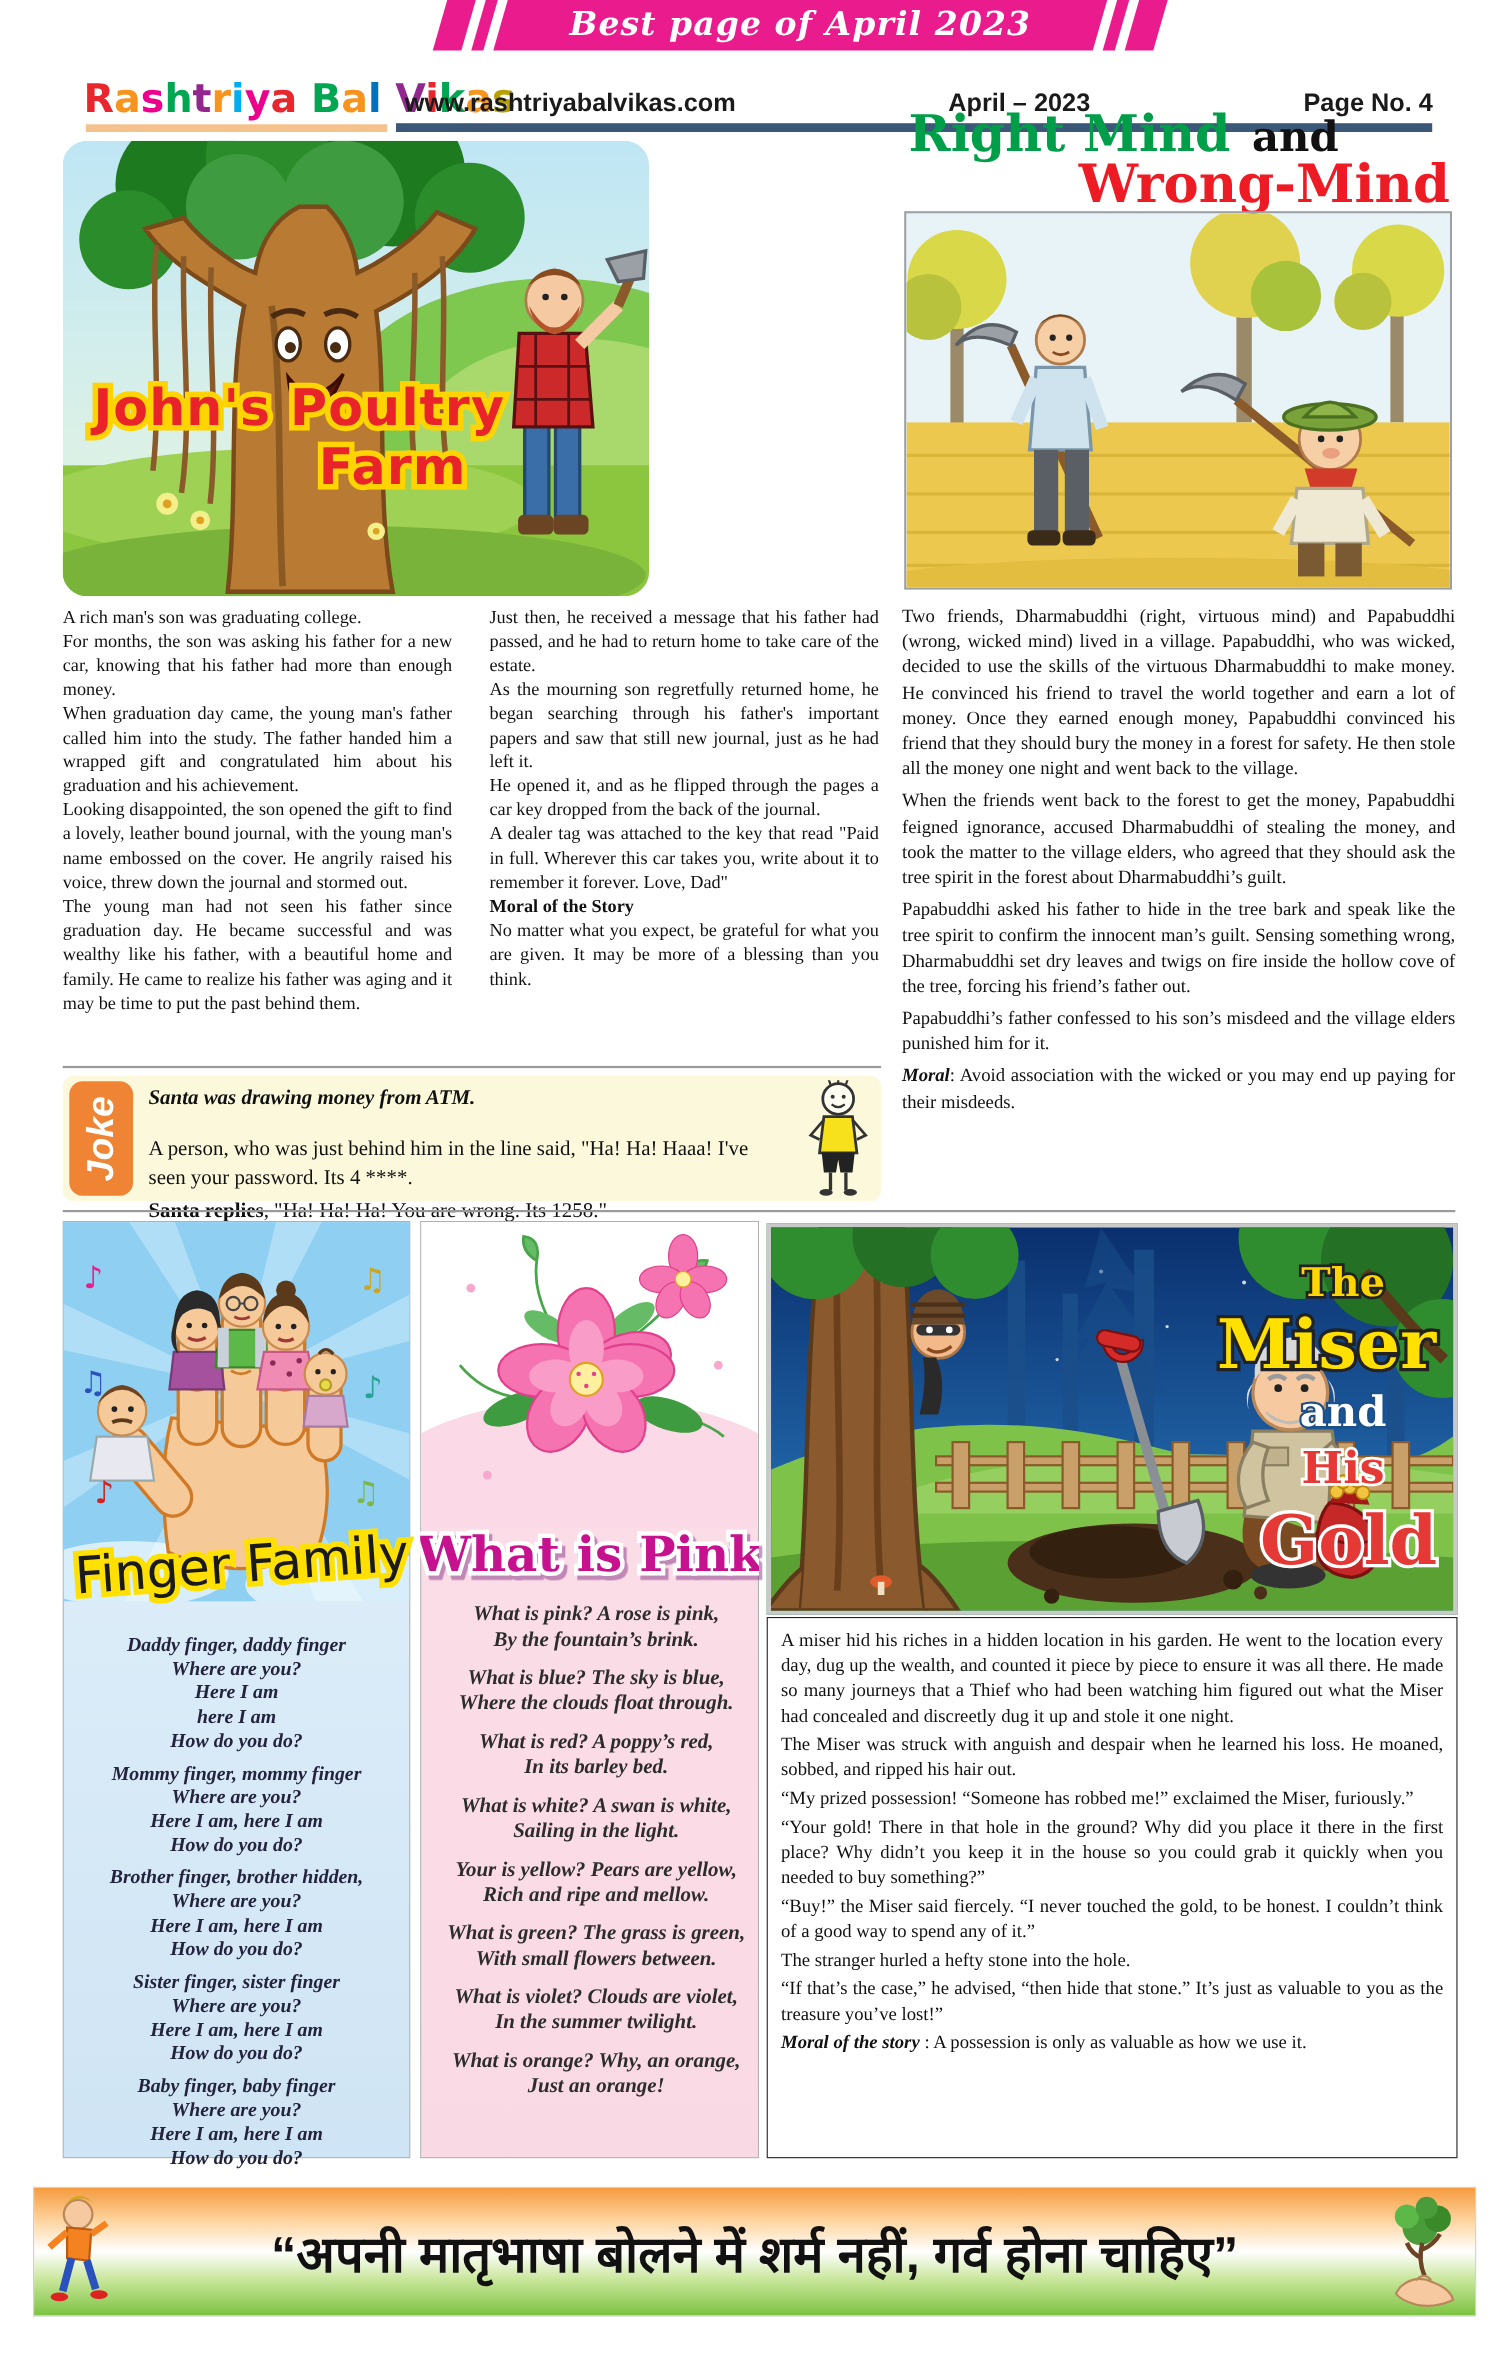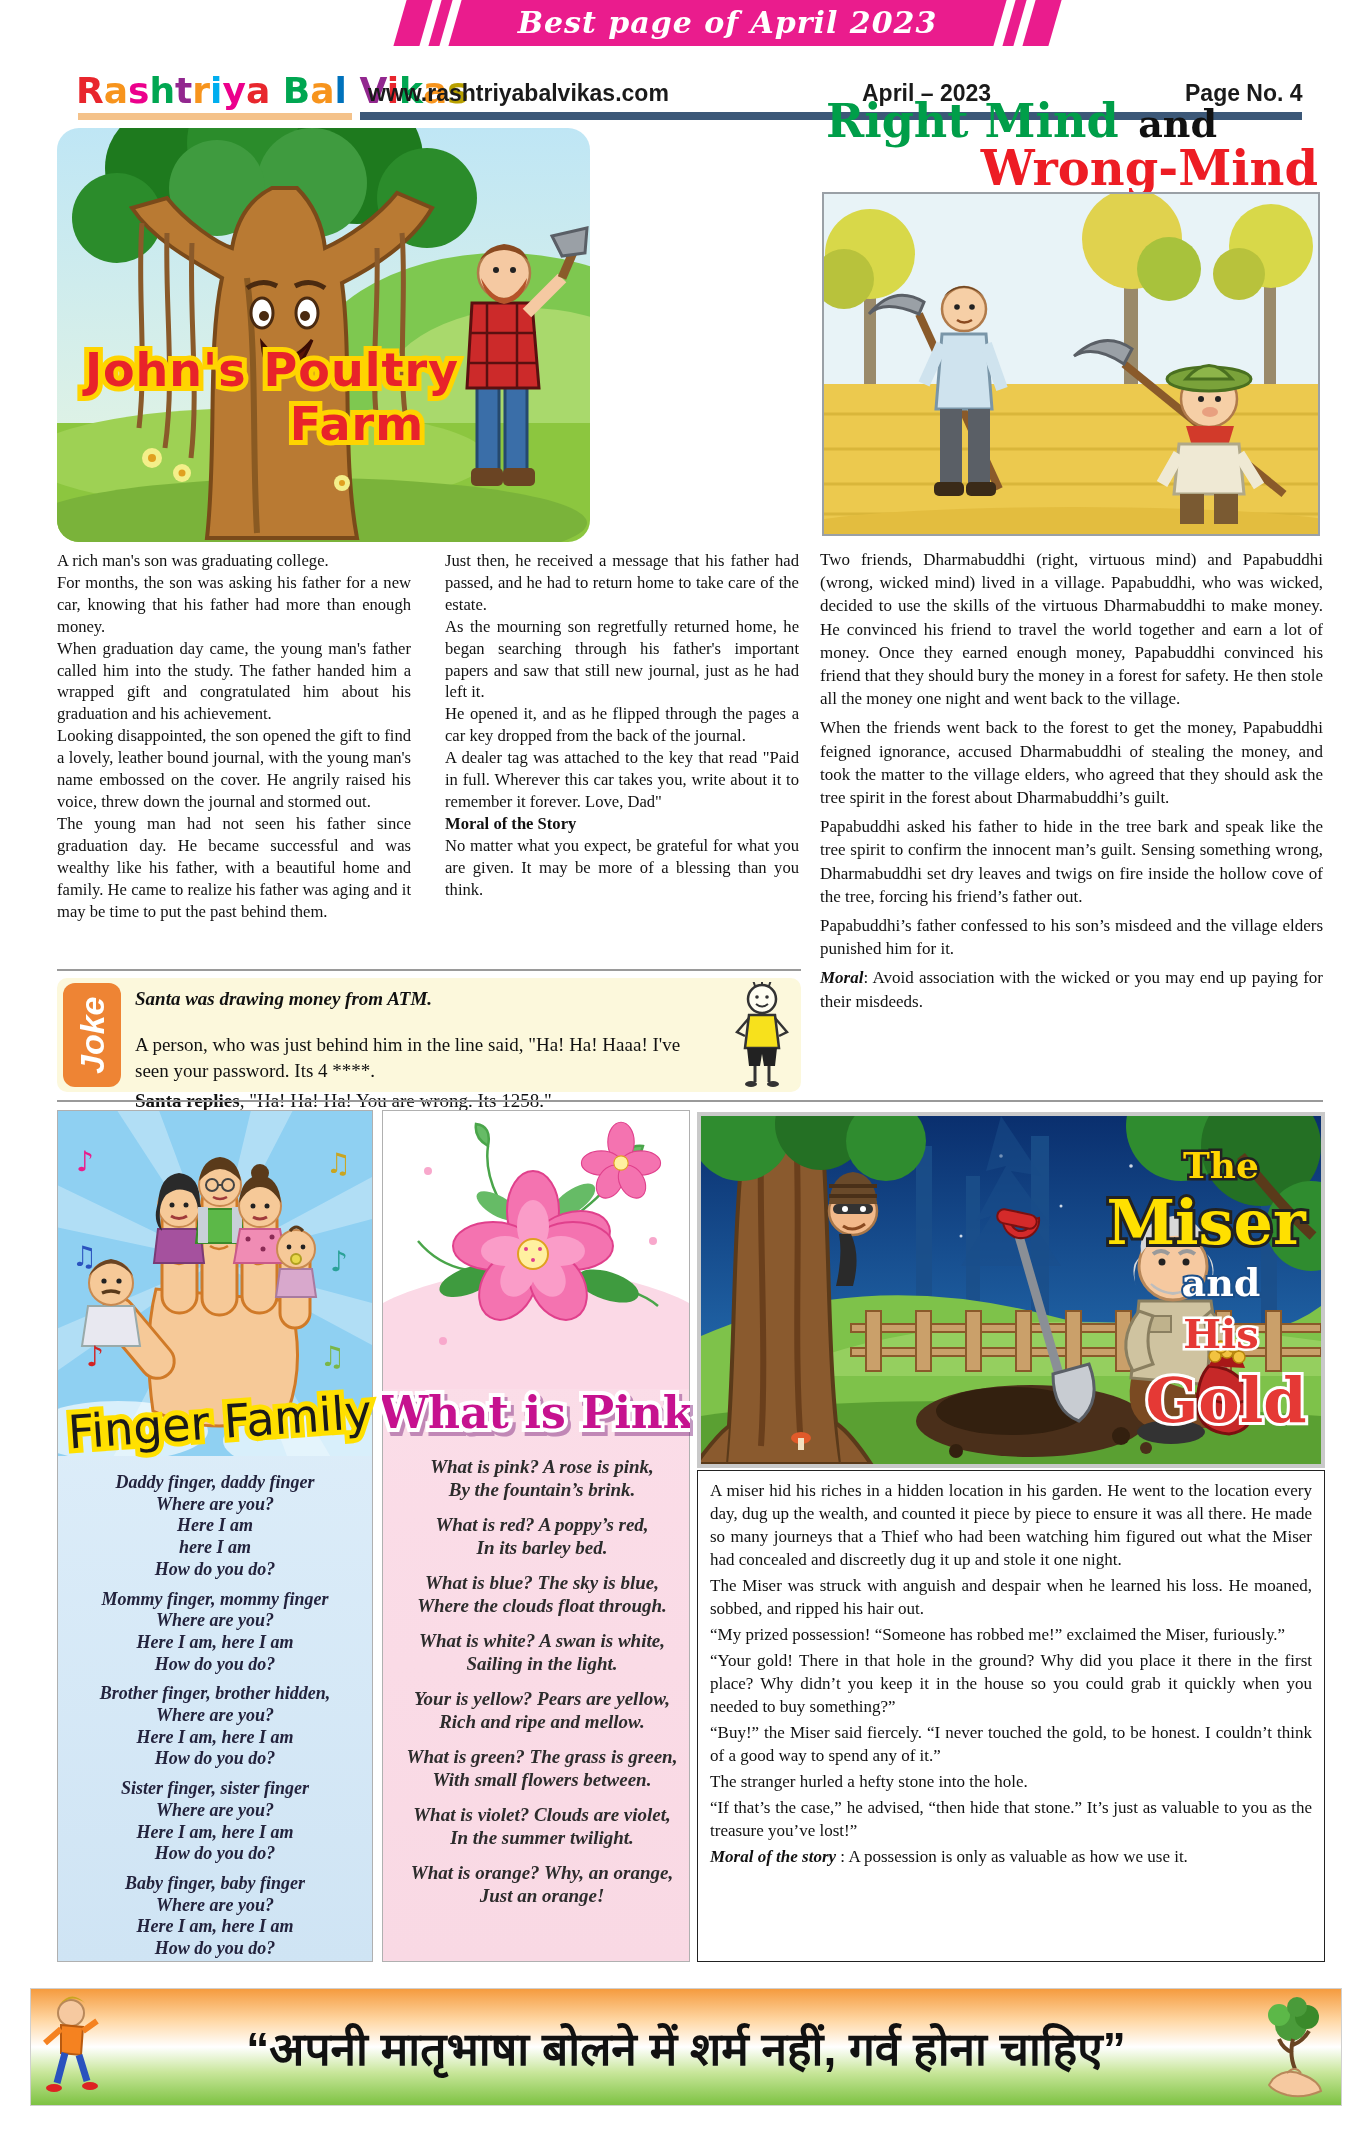--- a/index.html
+++ b/index.html
@@ -383,21 +383,21 @@
       </g>
       <g font-family="DejaVu Sans, sans-serif" font-size="28">
         <text x="18" y="60" fill="#e91e8c">♪</text>
           <text x="268" y="62" fill="#caa520">♫</text>
         <text x="14" y="155" fill="#2a52be">♫</text>
           <text x="272" y="160" fill="#2aa198">♪</text>
         <text x="28" y="255" fill="#d22222">♪</text>
           <text x="262" y="255" fill="#7ab648">♫</text>
       </g>
     </svg>
-    <div class="finger-poem" style="position:static; margin-top:12px;">
+    <div class="finger-poem" style="position:static; margin-top:24px;">
         <div class="stanza">
           <div>Daddy finger, daddy finger</div>
           <div>Where are you?</div>
           <div>Here I am</div>
           <div>here I am</div>
           <div>How do you do?</div>
         </div>
         <div class="stanza">
           <div>Mommy finger, mommy finger</div>
           <div>Where are you?</div>
@@ -483,26 +483,26 @@
       <circle cx="45" cy="60" r="4" fill="#f8a8cc"></circle>
         <circle cx="270" cy="130" r="4" fill="#f8a8cc"></circle>
         <circle cx="60" cy="230" r="4" fill="#f8a8cc"></circle>
     </svg>
     <div class="pink-poem" style="position:static; margin-top:62px;padding-left:12px;">
         <div class="stanza">
           <div>What is pink? A rose is pink,</div>
           <div>By the fountain’s brink.</div>
         </div>
         <div class="stanza">
+          <div>What is blue? The sky is blue,</div>
+          <div>Where the clouds float through.</div>
+        </div>
+        <div class="stanza">
           <div>What is red? A poppy’s red,</div>
           <div>In its barley bed.</div>
-        </div>
-        <div class="stanza">
-          <div>What is blue? The sky is blue,</div>
-          <div>Where the clouds float through.</div>
         </div>
         <div class="stanza">
           <div>What is white? A swan is white,</div>
           <div>Sailing in the light.</div>
         </div>
         <div class="stanza">
           <div>Your is yellow? Pears are yellow,</div>
           <div>Rich and ripe and mellow.</div>
         </div>
         <div class="stanza">

